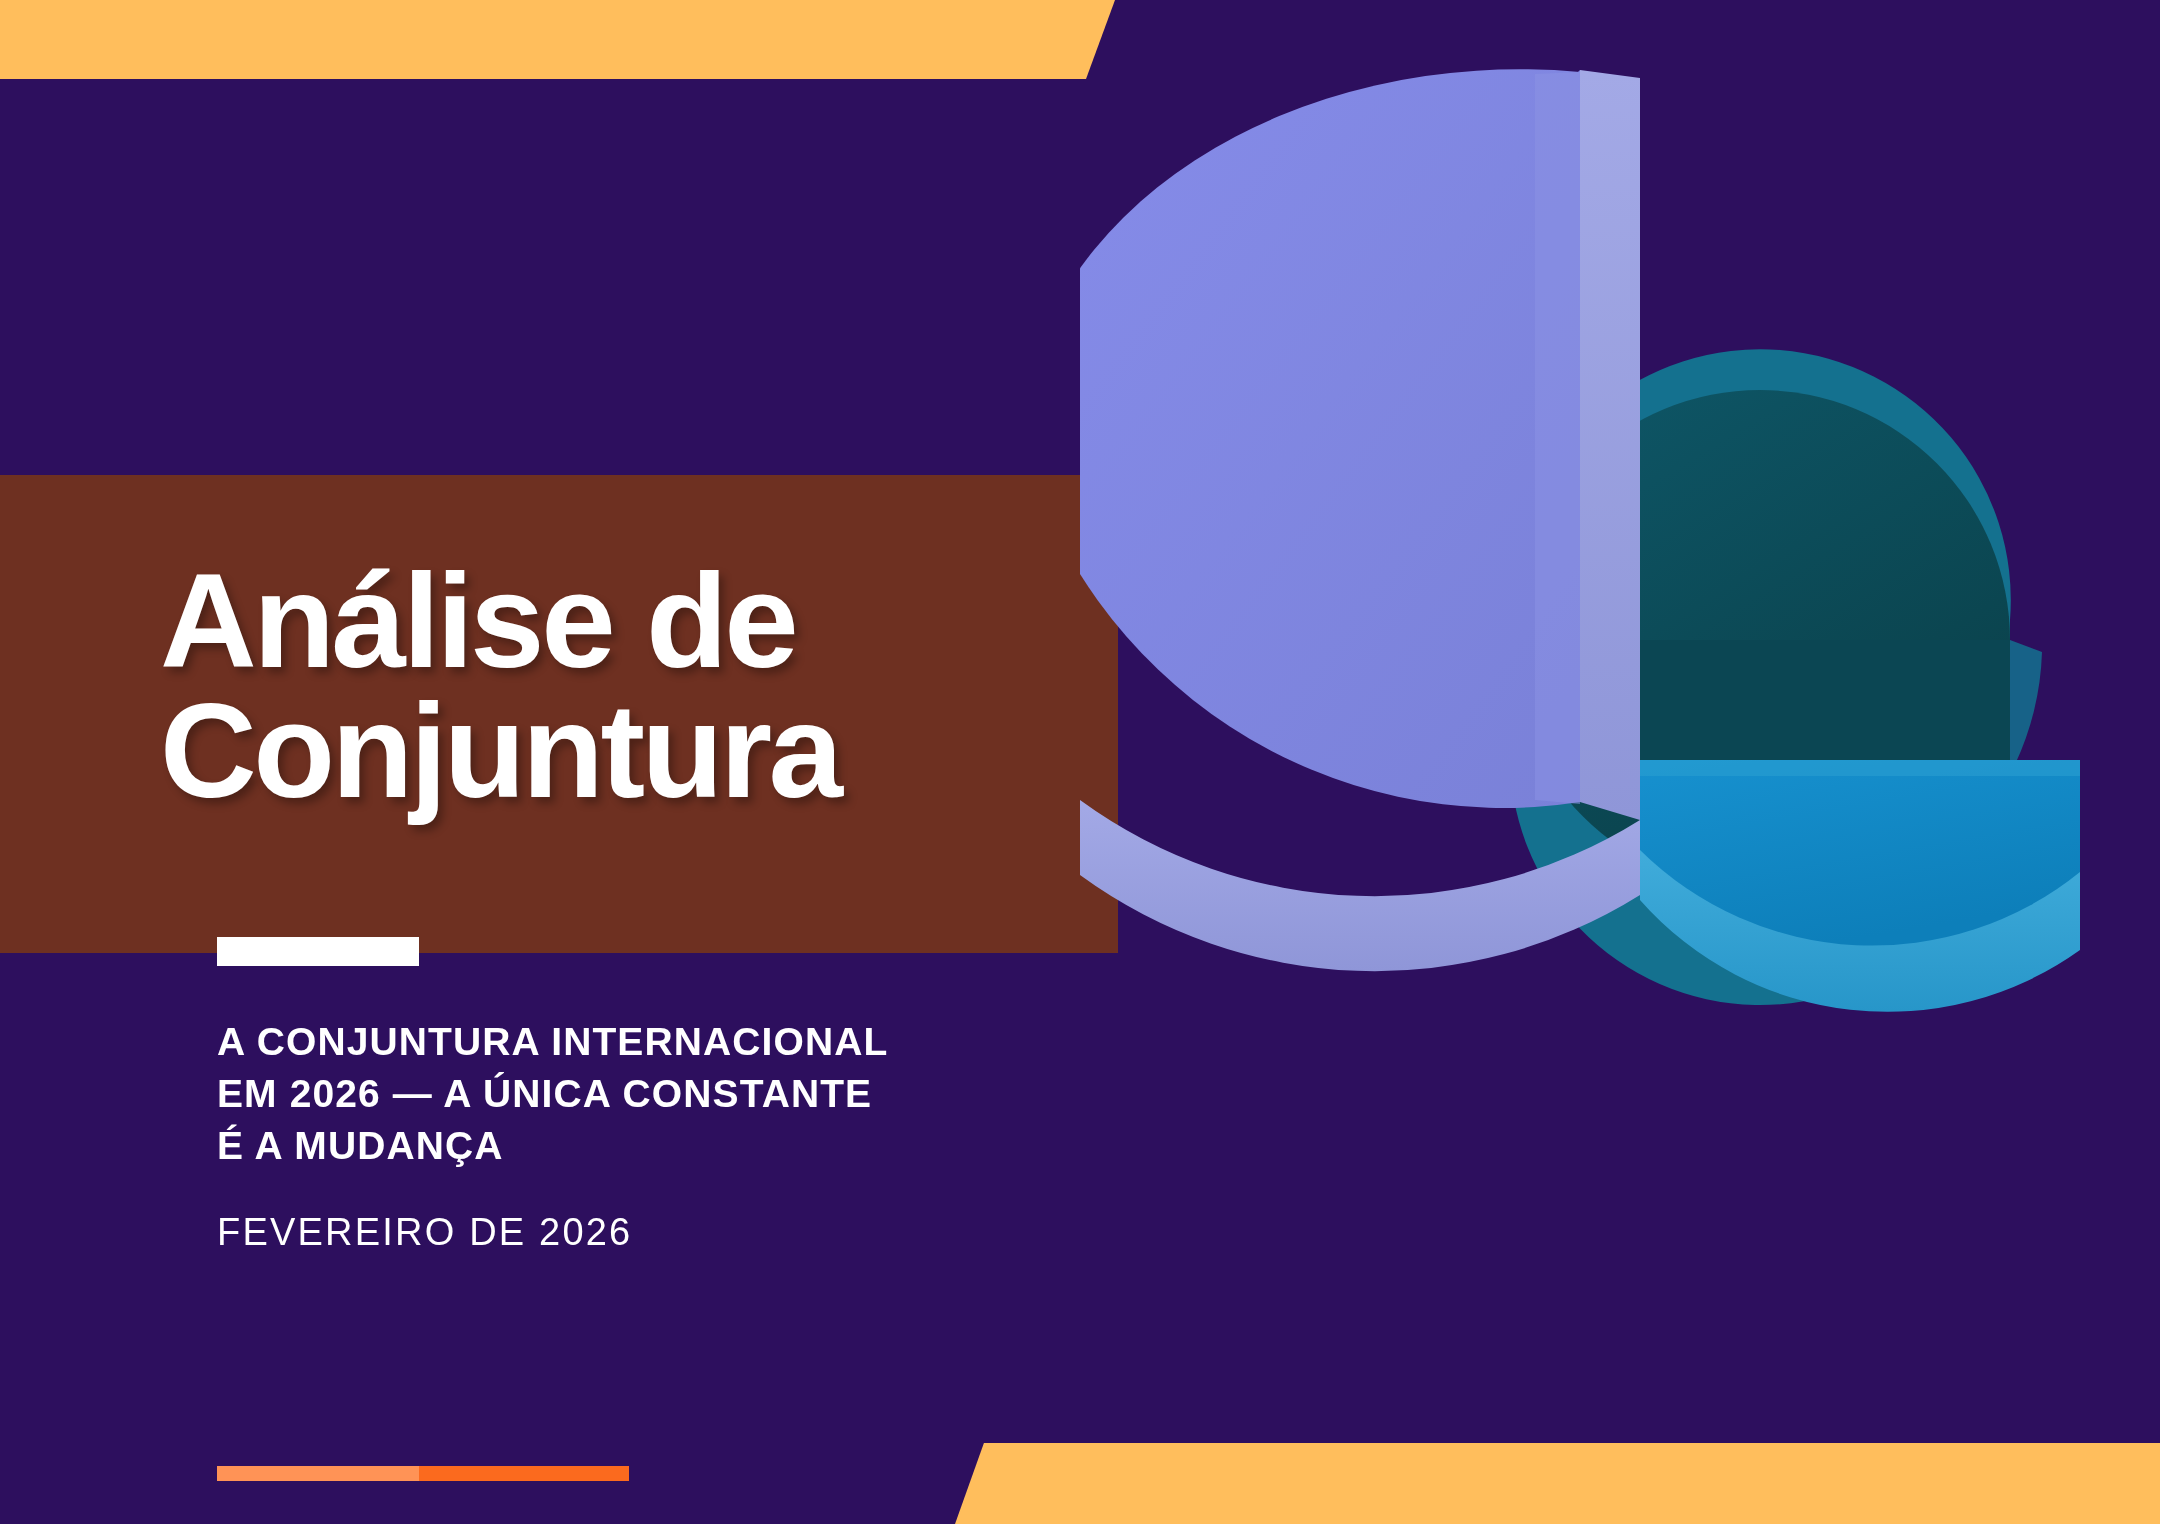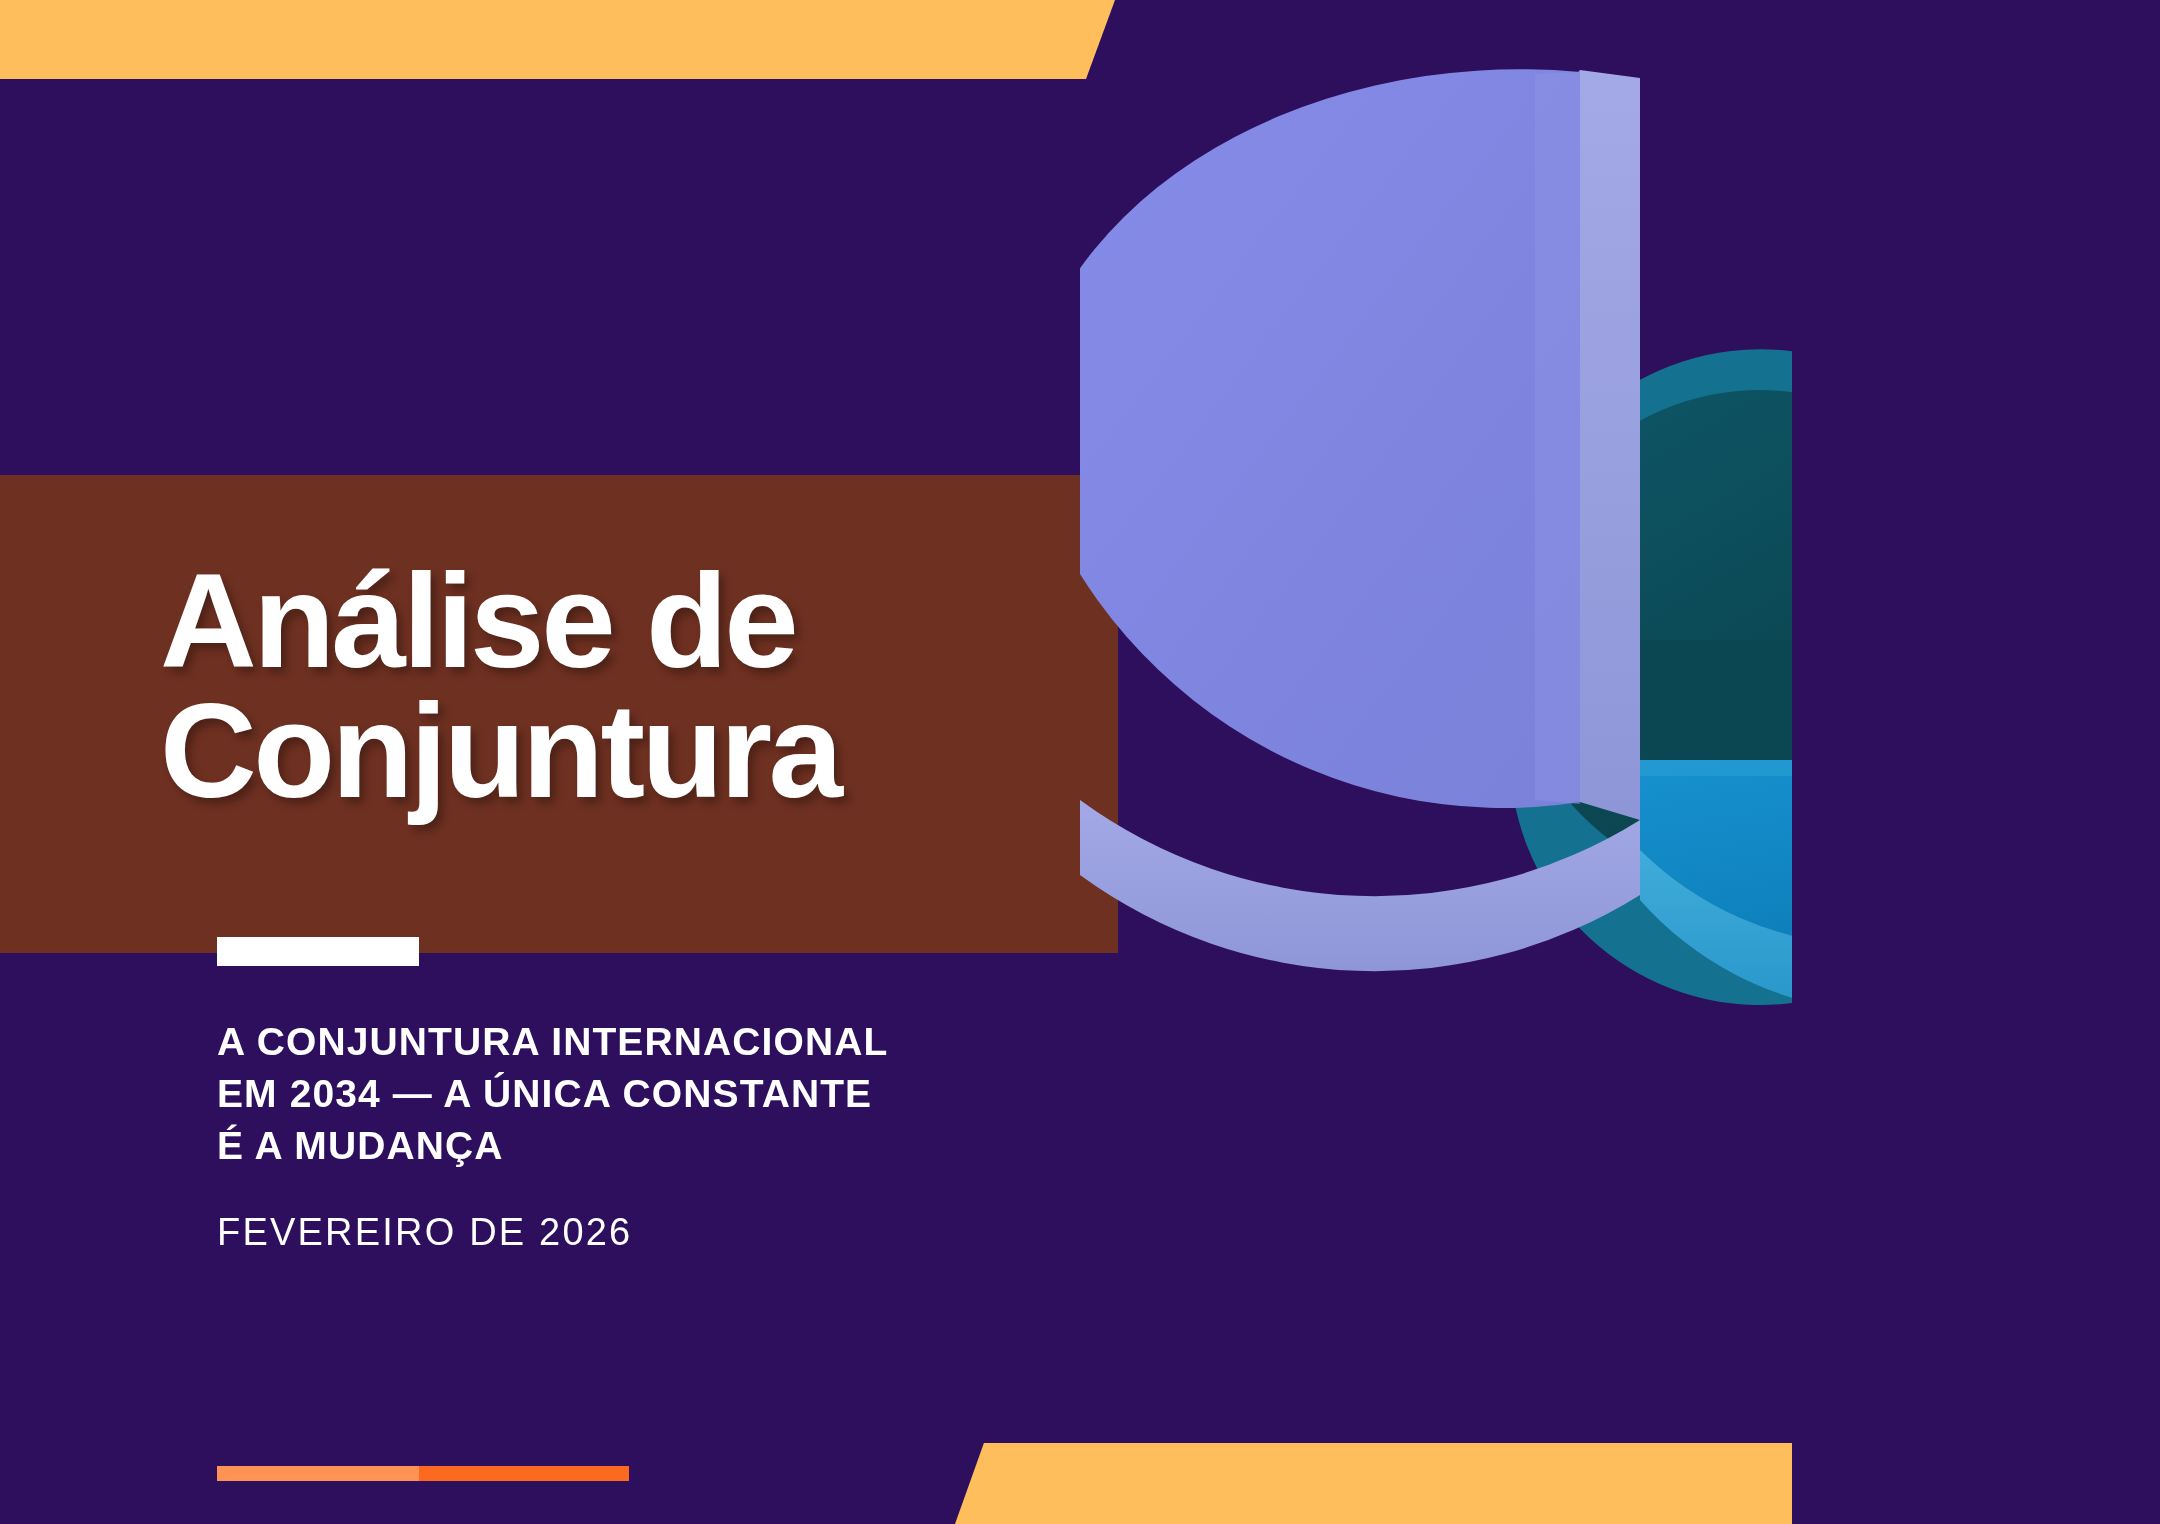--- a/index.html
+++ b/index.html
@@ -6,21 +6,21 @@
     margin: 0;
     padding: 0;
     background: #2d0f5e;
   }
   body {
     font-family: "Liberation Sans", sans-serif;
   }
 
   #slide {
     position: relative;
-    width: 1792px;
+    width: 2160px;
     height: 1524px;
     background: #2d0f5e;
     overflow: hidden;
   }
 
   
   .band-top-yellow {
     position: absolute;
     left: 0;
     top: 0;
@@ -229,21 +229,21 @@
   </div>
 
   <div class="content">
 
     <h1 class="title">Análise de
 Conjuntura</h1>
 
     <div class="rule"></div>
 
     <p class="subtitle">A CONJUNTURA INTERNACIONAL
-EM 2034 — A ÚNICA CONSTANTE
+EM 2026 — A ÚNICA CONSTANTE
 É A MUDANÇA</p>
 
     <p class="date">FEVEREIRO DE 2026</p>
   </div>
 
   <div class="accent-bar">
     <div class="seg-light"></div>
     <div class="seg-dark"></div>
   </div>
 

